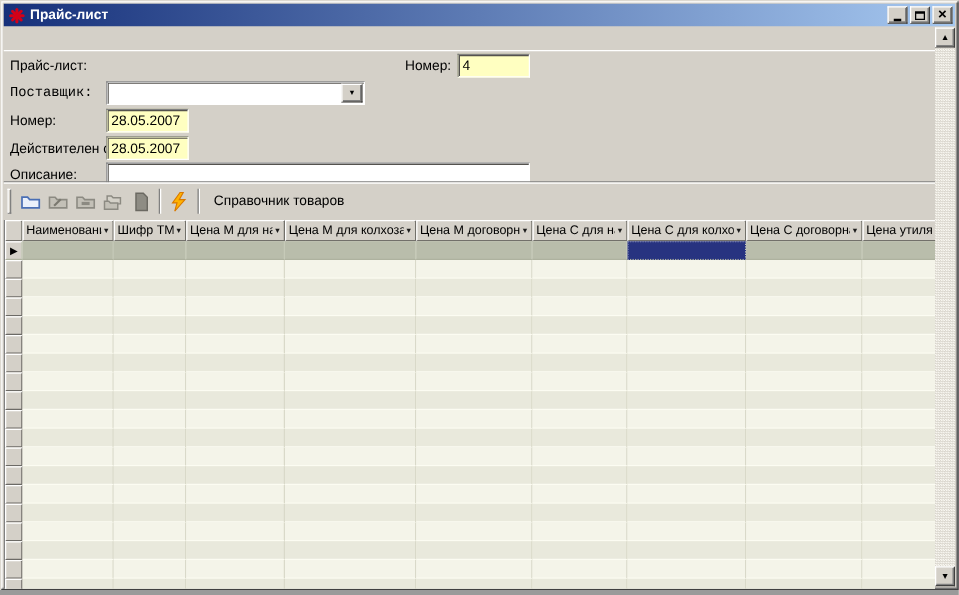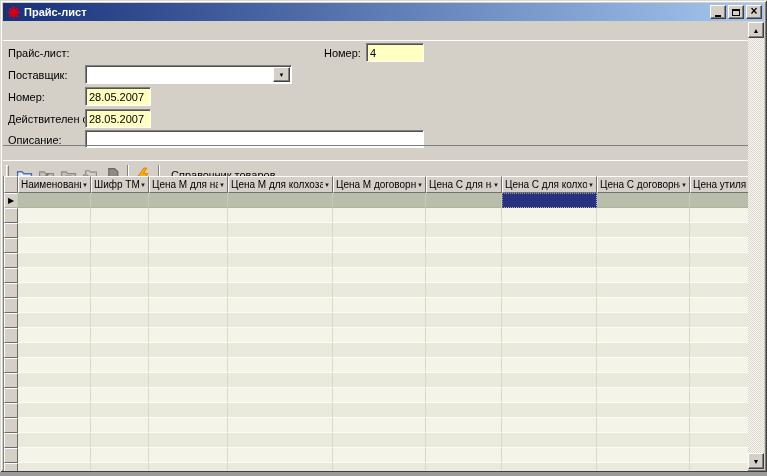--- a/index.html
+++ b/index.html
@@ -40,21 +40,21 @@
   .white{background:#ffffff;}
   .combo{position:absolute;box-sizing:border-box;height:19px;border:1px solid;
     border-color:#808080 #fff #fff #808080;box-shadow:inset 1px 1px 0 #54524e;
     background:#fff;display:flex;align-items:center;}
   .combo input{flex:1;border:none;outline:none;background:transparent;height:13px;padding:0 3px;font-size:11px;}
   .combo-btn{width:17px;height:15px;margin-right:1px;background:#d4d0c8;border:1px solid;
     border-color:#fff #404040 #404040 #fff;box-shadow:inset -1px -1px 0 #808080;
     display:flex;align-items:center;justify-content:center;font-size:6px;color:#000;flex:none;cursor:default;}
   
   .tool-divider{position:absolute;left:3px;top:145px;width:745px;height:1px;background:#808080;}
-  .toolbar{position:absolute;left:3px;top:160px;width:745px;height:28px;border-top:1px solid #fff;
+  .toolbar{position:absolute;left:3px;top:146px;width:745px;height:28px;border-top:1px solid #fff;
     display:flex;align-items:center;background:#d4d0c8;}
   .gripper{width:3px;height:20px;border:1px solid;border-color:#fff #808080 #808080 #fff;
     box-sizing:border-box;margin:0 4px 0 3px;flex:none;}
   .tool-btn{width:22px;height:22px;display:flex;align-items:center;justify-content:center;
     background:transparent;border:1px solid transparent;padding:0;flex:none;cursor:default;}
   .tool-sep{width:1px;height:20px;background:#808080;box-shadow:1px 0 0 #fff;margin:0 4px;flex:none;}
   .tool-text-btn{height:22px;display:flex;align-items:center;padding:0 8px;background:transparent;
     border:none;font-size:11px;white-space:nowrap;cursor:default;}
   
   .grid{position:absolute;left:3px;top:176px;width:745px;height:295px;overflow:hidden;
@@ -111,21 +111,21 @@
         <span class="close-glyph">×</span>
       </button>
   </div>
 
   <div class="tabline"></div>
 
   <span class="flabel" style="left:8px;top:47px;">Прайс-лист:</span>
   <span class="flabel" style="left:324px;top:47px;">Номер:</span>
   <input class="tfield yellow" style="left: 366px; top: 43px; width: 58px;" value="4">
 
-  <span class="flabel" style="left:8px;top:69px;">Поставщик:</span>
+  <span class="flabel" style="left:8px;top:69px;font-family:Liberation Mono, monospace;">Поставщик:</span>
   <div class="combo" style="left:85px;top:65px;width:207px;">
     <input value="" style="">
     <button class="combo-btn">
         <span>▼</span>
       </button>
   </div>
 
   <span class="flabel" style="left:8px;top:91px;">Номер:</span>
   <input class="tfield yellow" style="left: 85px; top: 87px; width: 66px;" value="28.05.2007">
 

